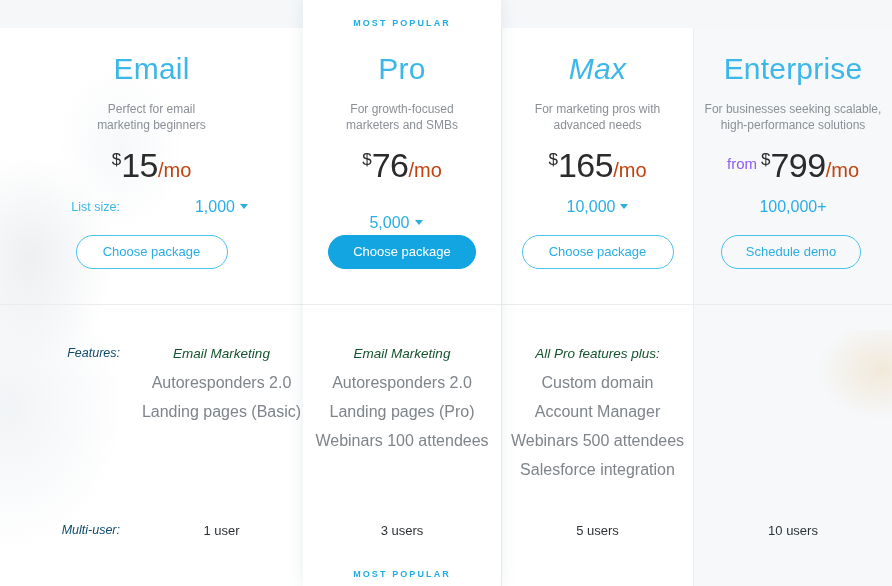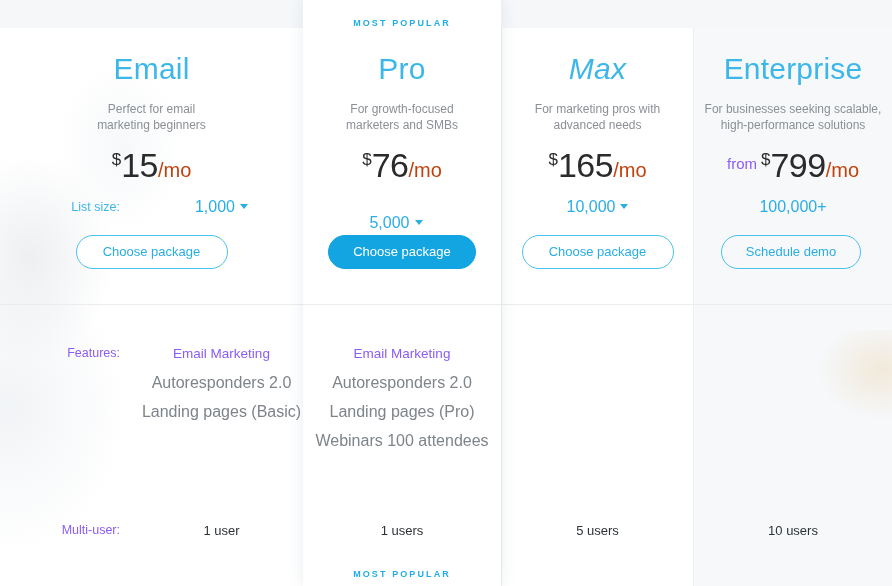--- a/index.html
+++ b/index.html
@@ -210,27 +210,29 @@
     color: #ffffff;
   }
   .btn-ent {
     background: transparent;
     border: 1px solid #49c2ef;
     color: #2aaee4;
   }
 
   .feat-label {
     font-size: 12.5px;
-    color: #8b5cf6;
+    color: #0c4a6e;
     text-align: right;
+    font-style: italic;
   }
   .feat-head {
     font-size: 13.5px;
-    color: #8b5cf6;
+    color: #14532d;
     line-height: 29px;
+    font-style: italic;
   }
   .feat-item {
     font-size: 16px;
     color: #7e848a;
     line-height: 29px;
   }
   .multi-value {
     font-size: 13px;
     color: #2e3236;
   }
@@ -337,25 +339,32 @@
       <div class="feat-item">Landing pages (Basic)</div>
     </div>
 
     <div class="cell" style="left:303px; top:339px; width:198px;">
       <div class="feat-head">Email Marketing</div>
       <div class="feat-item">Autoresponders 2.0</div>
       <div class="feat-item">Landing pages (Pro)</div>
       <div class="feat-item">Webinars 100 attendees</div>
     </div>
 
+    <div class="cell" style="left:501px; top:339px; width:193px;">
+      <div class="feat-head">All Pro features plus:</div>
+      <div class="feat-item">Custom domain</div>
+      <div class="feat-item">Account Manager</div>
+      <div class="feat-item">Webinars 500 attendees</div>
+      <div class="feat-item">Salesforce integration</div>
+    </div>
 
 
     <div class="cell feat-label" style="left:0px; top:523px; width:120px;">Multi-user:</div>
 
     <div class="cell multi-value" style="left:140px; top:523px; width:163px;">1 user</div>
-    <div class="cell multi-value" style="left:303px; top:523px; width:198px;">1 users</div>
+    <div class="cell multi-value" style="left:303px; top:523px; width:198px;">3 users</div>
     <div class="cell multi-value" style="left:501px; top:523px; width:193px;">5 users</div>
     <div class="cell multi-value" style="left:694px; top:523px; width:198px;">10 users</div>
 
     <div class="cell badge" style="left:303px; top:569px; width:198px;">MOST POPULAR</div>
 
   </div>
 </div>
 
 </body></html>

